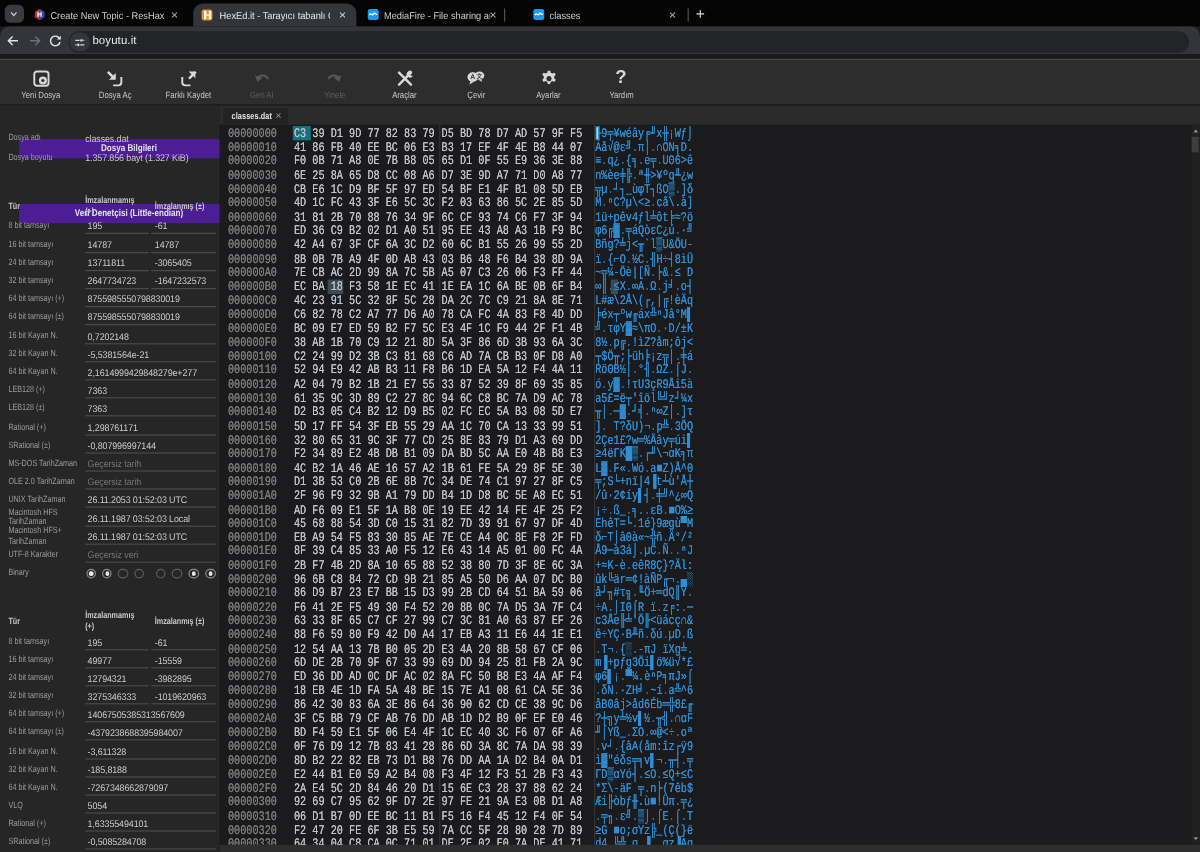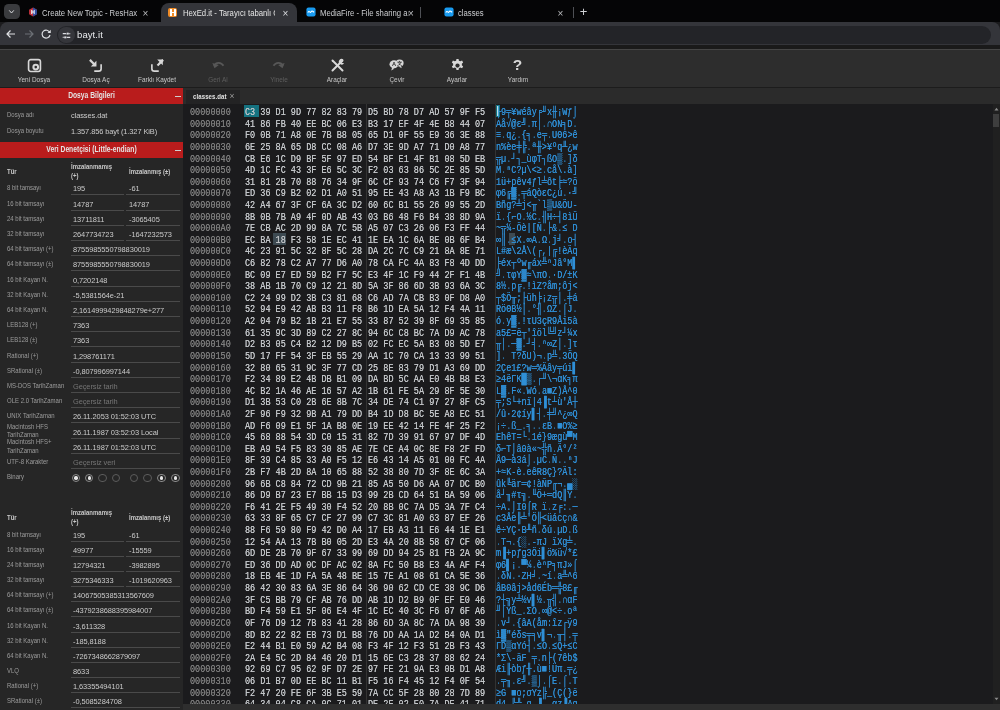--- a/index.html
+++ b/index.html
@@ -7,21 +7,21 @@
 .tabt { position:absolute; font-size:8.3px; color:#cdcfd2; white-space:nowrap; overflow:hidden; transform:scaleX(.93); transform-origin:0 50%; }
 .tx { position:absolute; font-size:10px; color:#b9bbbe; }
 .lb { position:absolute; font-size:7.5px; color:#9c9c9c; line-height:8.6px; white-space:nowrap;
   transform:scaleX(.8); transform-origin:0 50%; }
 .vl { position:absolute; font-size:8px; color:#cbcbcb; letter-spacing:-.1px; white-space:nowrap;
   transform:scaleX(.93); transform-origin:0 50%; }
 .ph { color:#757575; }
 .ul { position:absolute; height:1px; background:#4a4a4a; }
 .th { position:absolute; font-size:7.5px; font-weight:bold; color:#c9c9c9; line-height:9.4px;
   white-space:nowrap; transform:scaleX(.8); transform-origin:0 0; }
-.shdr { position:absolute; left:0; width:183px; height:16px; background:#b91c1c; }
+.shdr { position:absolute; left:16px; width:183px; height:16px; background:#4c1d95;margin-top:28px; }
 .shtx { position:absolute; left:0; width:183px; top:3.2px; text-align:center; font-size:8.2px;
   font-weight:bold; color:#e4e4e4; transform:scaleX(.82); }
 .mins { position:absolute; right:2.5px; top:7.5px; width:5.5px; height:1.6px; background:#cfcfcf; }
 .rad { position:absolute; width:8.2px; height:8.2px; border:1.1px solid #5c5c5c; border-radius:50%; }
 .rad.on { border-color:#8a8a8a; }
 .rad.on::after { content:""; position:absolute; left:1.7px; top:1.7px; width:3.4px; height:3.4px;
   background:#e6e6e6; border-radius:50%; }
 .tlab { position:absolute; width:80px; text-align:center; font-size:7.6px; color:#c7c7c7;
   transform:scaleX(.85); white-space:nowrap; }
 .tlab.dis { color:#5e5e5e; }
@@ -82,21 +82,21 @@
     <svg style="position:absolute;left:40.0px;top:28.0px" width="12" height="12" viewBox="0 0 24 24">
       <path d="M19.5 9 A8 8 0 1 0 20 14" fill="none" stroke="#dfe1e4" stroke-width="2.4"></path>
       <path d="M21.5 3.5 v6.5 h-6.5 z" fill="#dfe1e4"></path>
     </svg>
     <div style="position:absolute;left:58px;top:26.5px;width:16.5px;height:16.5px;border-radius:50%;background:#35363b"></div>
     <svg style="position:absolute;left:62.0px;top:30.5px" width="9" height="9" viewBox="0 0 24 24">
       <path d="M2 7 h20 M2 17 h20" stroke="#dadce0" stroke-width="2.8"></path>
       <circle cx="15.5" cy="7" r="3.6" fill="#dadce0" stroke="#35363b" stroke-width="1.5"></circle>
       <circle cx="8.5" cy="17" r="3.6" fill="#dadce0" stroke="#35363b" stroke-width="1.5"></circle>
     </svg>
-    <div style="position:absolute;left:77px;top:29.2px;font-size:9.5px;color:#e8eaed;letter-spacing:.1px">bayt.it</div>
+    <div style="position:absolute;left:77px;top:29.2px;font-size:9.5px;color:#e8eaed;letter-spacing:.1px">boyutu.it</div>
 <div style="position:absolute;left:0;top:49px;width:1000px;height:1.2px;background:#464646"></div>
 
 <div style="position:absolute;left:0;top:50px;width:1000px;height:37px;background:#2d2d2d"></div>
 <svg style="position:absolute;left:26.5px;top:57.5px" width="15" height="15" viewBox="0 0 24 24">
       <rect x="2.5" y="2.5" width="19" height="19" rx="3.5" fill="none" stroke="#d8d8d8" stroke-width="2.6"></rect>
       <circle cx="14" cy="14.5" r="5.4" fill="#d8d8d8"></circle>
       <circle cx="14" cy="14.5" r="2.1" fill="#2d2d2d"></circle>
     </svg>
     <div class="tlab" style="left:-6.0px;top:75.3px">Yeni Dosya</div>
     <svg style="position:absolute;left:88.0px;top:57.5px" width="15" height="15" viewBox="0 0 24 24">
@@ -267,21 +267,21 @@
     <div class="lb" style="left:7px;top:621.5px">16 bit Kayan N.</div>
     <div class="vl" style="left:73px;top:621.5px">-3,611328</div>
     <div class="ul" style="left:70.5px;top:631.5px;width:109.5px"></div>
     <div class="lb" style="left:7px;top:636.5px">32 bit Kayan N.</div>
     <div class="vl" style="left:73px;top:636.5px">-185,8188</div>
     <div class="ul" style="left:70.5px;top:646.5px;width:109.5px"></div>
     <div class="lb" style="left:7px;top:651.6px">64 bit Kayan N.</div>
     <div class="vl" style="left:73px;top:651.6px">-7267348662879097</div>
     <div class="ul" style="left:70.5px;top:661.6px;width:109.5px"></div>
     <div class="lb" style="left:7px;top:666.6px">VLQ</div>
-    <div class="vl" style="left:73px;top:666.6px">8633</div>
+    <div class="vl" style="left:73px;top:666.6px">5054</div>
     <div class="ul" style="left:70.5px;top:676.6px;width:109.5px"></div>
     <div class="lb" style="left:7px;top:681.7px">Rational (+)</div>
     <div class="vl" style="left:73px;top:681.7px">1,63355494101</div>
     <div class="ul" style="left:70.5px;top:691.7px;width:109.5px"></div>
     <div class="lb" style="left:7px;top:696.7px">SRational (±)</div>
     <div class="vl" style="left:73px;top:696.7px">-0,5085284708</div>
     <div class="ul" style="left:70.5px;top:706.7px;width:109.5px"></div>
 
 <div style="position:absolute;left:183px;top:88px;width:817px;height:16.3px;background:#2b2b2b"></div>
 <div style="position:absolute;left:183px;top:104.3px;width:817px;height:605.7px;background:#1b1b1d"></div>

